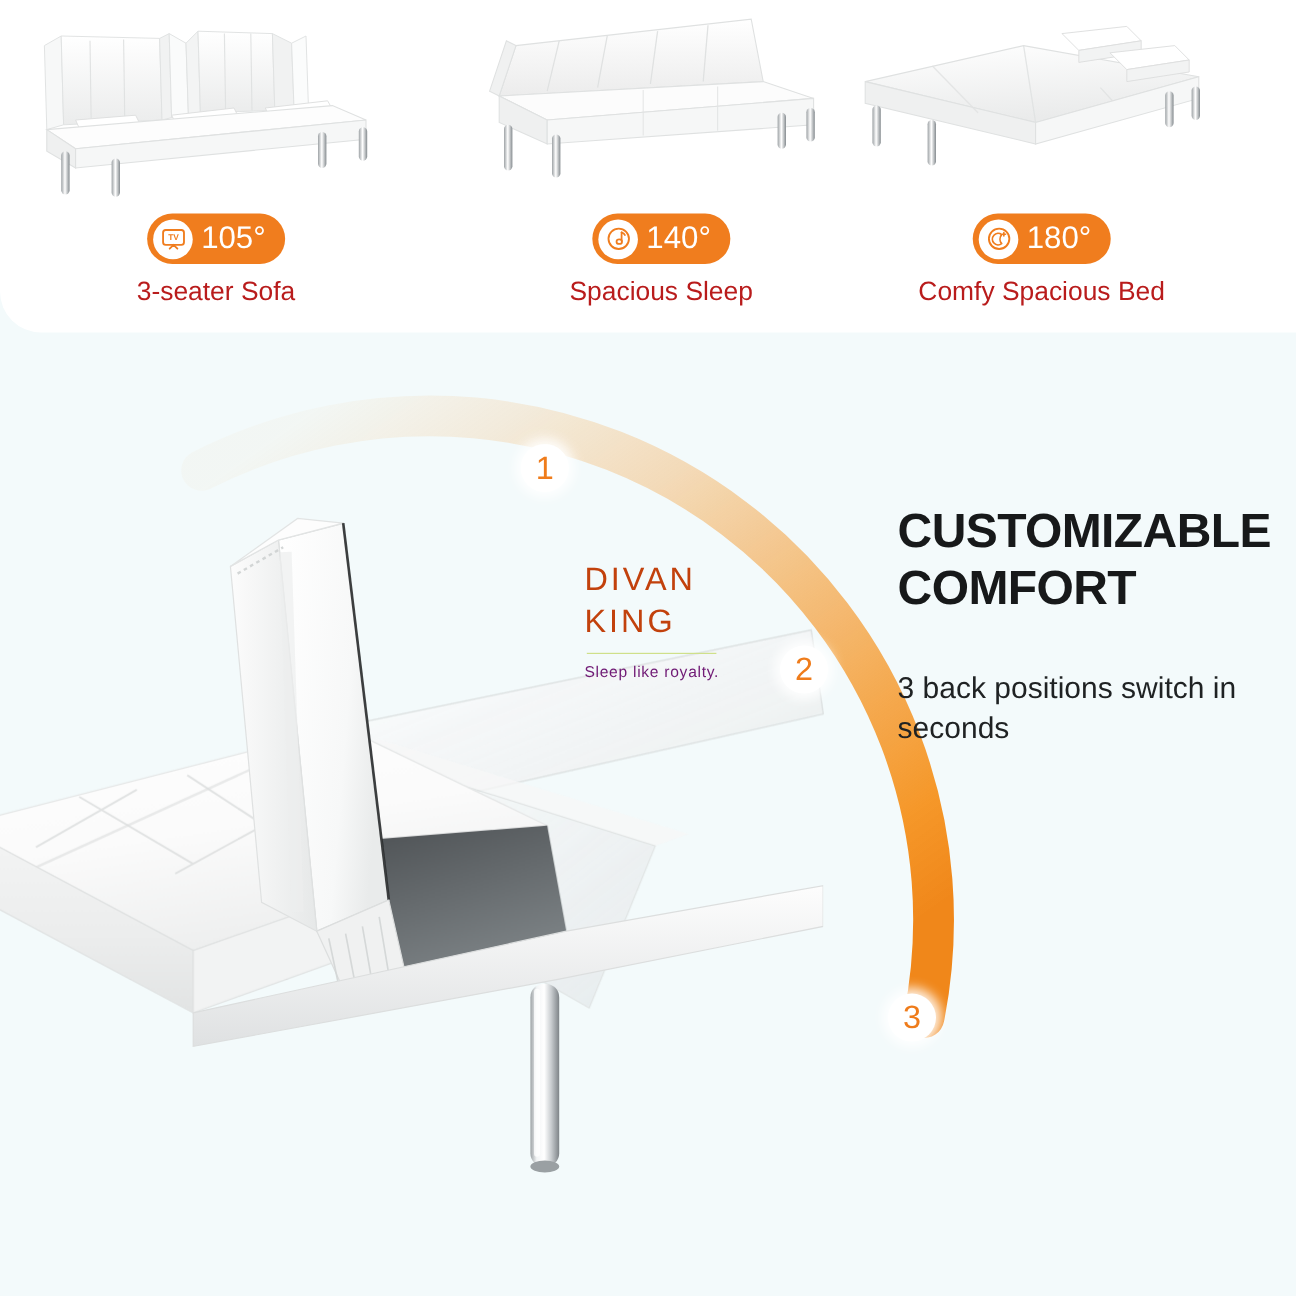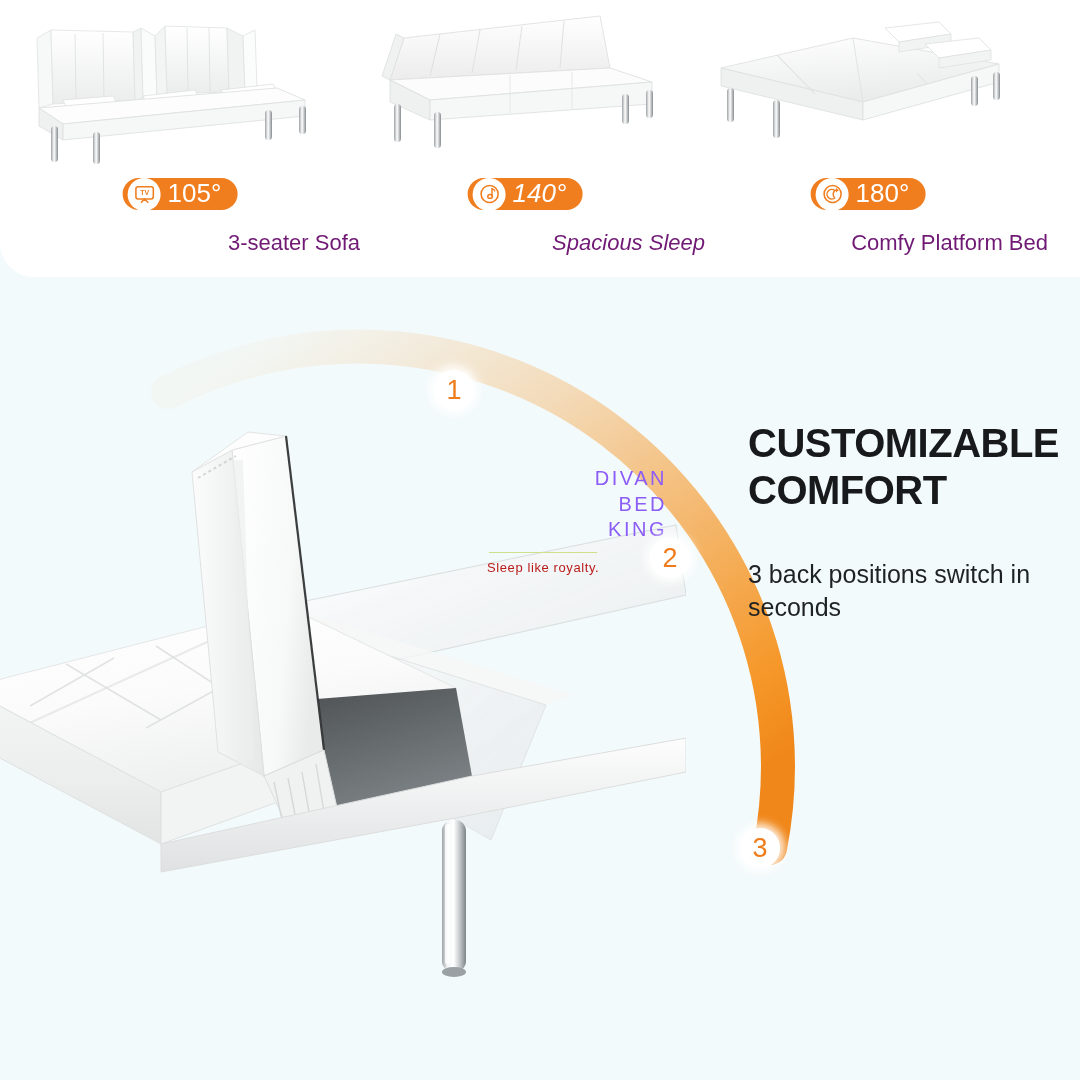--- a/index.html
+++ b/index.html
@@ -27,39 +27,39 @@
     z-index: 5;
   }
 
   .thumb-col {
     position: absolute;
     top: 0;
     width: 360px;
     height: 277px;
   }
   .thumb-col.c1 { left: 0px; }
-  .thumb-col.c2 { left: 345px; font-style: italic; }
+  .thumb-col.c2 { left: 371px; }
   .thumb-col.c3 { left: 688px; }
 
   .thumb-art {
     position: absolute;
     left: 50%;
     transform: translateX(-50%);
     top: 8px;
     width: 330px;
     height: 160px;
   }
 
   
   .badge {
     position: absolute;
     left: 50%;
     transform: translateX(-50%);
     top: 178px;
-    height: 32px;
+    height: 42px;
     background: #f07d1e;
     border-radius: 21px;
     display: flex;
     align-items: center;
     padding: 0 16px 0 5px;
     box-sizing: border-box;
     gap: 7px;
   }
   .badge-icon-wrap {
     width: 33px; height: 33px;
@@ -76,23 +76,23 @@
     font-weight: 400;
     letter-spacing: 0px;
     line-height: 1;
     white-space: nowrap;
     padding-bottom: 2px;
   }
   .thumb-caption {
     position: absolute;
     left: 0; right: 0;
     top: 230px;
-    text-align: right;
+    text-align: center;
     font-size: 22px;
-    color: #701a75;
+    color: #b91c1c;
     font-weight: 400;
   }
 
   
   .arc-wrap {
     position: absolute;
     left: 0; top: 0;
     width: 1080px; height: 1080px;
     z-index: 3;
     pointer-events: none;
@@ -143,36 +143,35 @@
   
   .watermark {
     position: absolute;
     left: 487px;
     top: 466px;
     width: 180px;
     z-index: 4;
     pointer-events: none;
   }
   .wm-line {
-    font-size: 20px;
-    color: #8b5cf6;
+    font-size: 27px;
+    color: #c2410c;
     letter-spacing: 2.5px;
     line-height: 1.28;
     font-weight: 300;
-    text-align: right;
   }
   .wm-rule {
     margin: 9px 2px 7px 2px;
     height: 1px;
     background: #cfe08a;
     width: 108px;
   }
   .wm-tag {
     font-size: 13px;
-    color: #b91c1c;
+    color: #701a75;
     letter-spacing: 0.6px;
     font-weight: 300;
   }
 
   
   .main-sofa {
     position: absolute;
     left: -14px;
     top: 420px;
     width: 700px;
@@ -313,21 +312,20 @@
     <path d="M 168 392
              A 420 420 0 0 1 770 848" fill="none" stroke="url(#arcGrad)" stroke-width="34" stroke-linecap="round"></path>
   </svg>
 
   <div class="arc-num n1">1</div>
   <div class="arc-num n2">2</div>
   <div class="arc-num n3">3</div>
 
   <div class="watermark">
     <div class="wm-line">DIVAN</div>
-    <div class="wm-line">BED</div>
     <div class="wm-line">KING</div>
     <div class="wm-rule"></div>
     <div class="wm-tag">Sleep like royalty.</div>
   </div>
 
   <div class="headline">CUSTOMIZABLE COMFORT</div>
   <div class="subline">3 back positions switch in seconds</div>
 
   <div class="top-panel">
 
@@ -481,17 +479,17 @@
       <div class="badge">
         <span class="badge-icon-wrap">
           <svg width="22" height="22" viewBox="0 0 24 24">
             <circle cx="12" cy="12" r="9.3" fill="none" stroke="#f07d1e" stroke-width="1.7"></circle>
             <path d="M14.3 8.2 A5.2 5.2 0 1 0 14.3 16.4 A6.4 6.4 0 0 1 14.3 8.2 Z" fill="none" stroke="#f07d1e" stroke-width="1.6" stroke-linejoin="round"></path>
             <path d="M16.3 6.4 L16.3 9.4 M14.8 7.9 L17.8 7.9" stroke="#f07d1e" stroke-width="1.5" stroke-linecap="round"></path>
           </svg>
         </span>
         <span class="badge-deg">180°</span>
       </div>
-      <div class="thumb-caption">Comfy Platform Bed</div>
+      <div class="thumb-caption">Comfy Spacious Bed</div>
     </div>
 
   </div>
 </div>
 
 </body></html>

